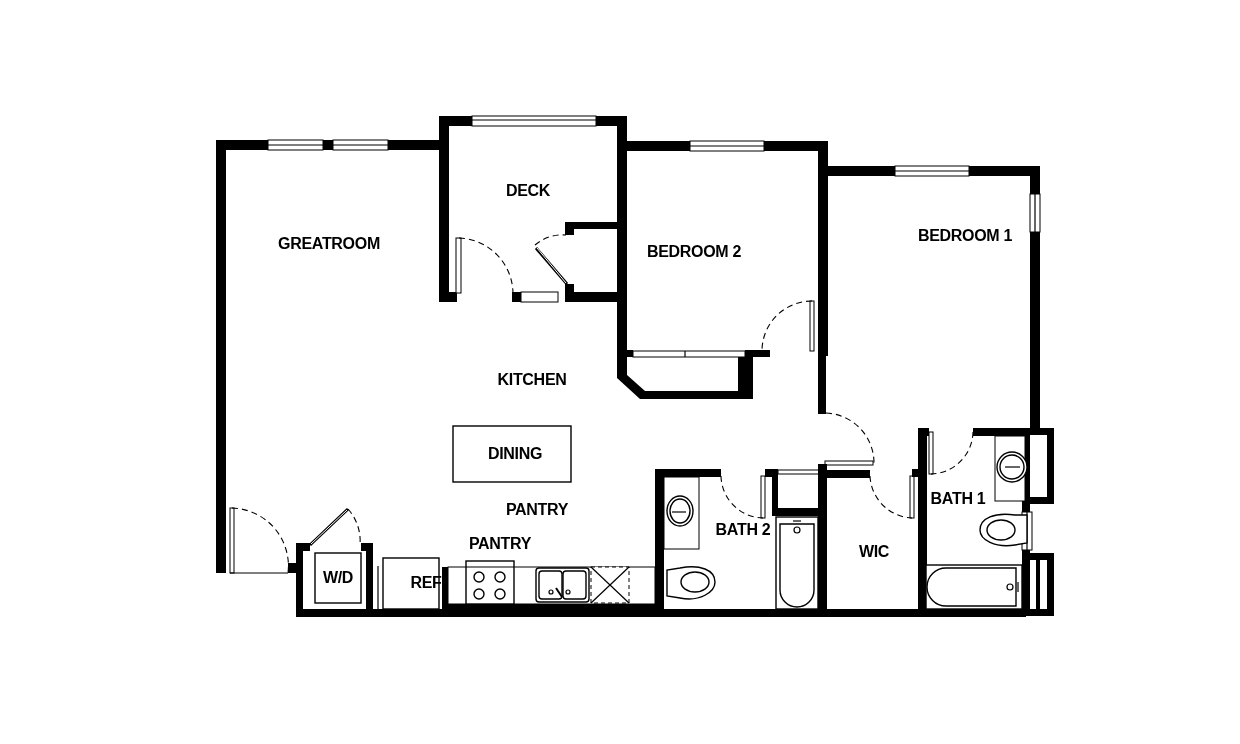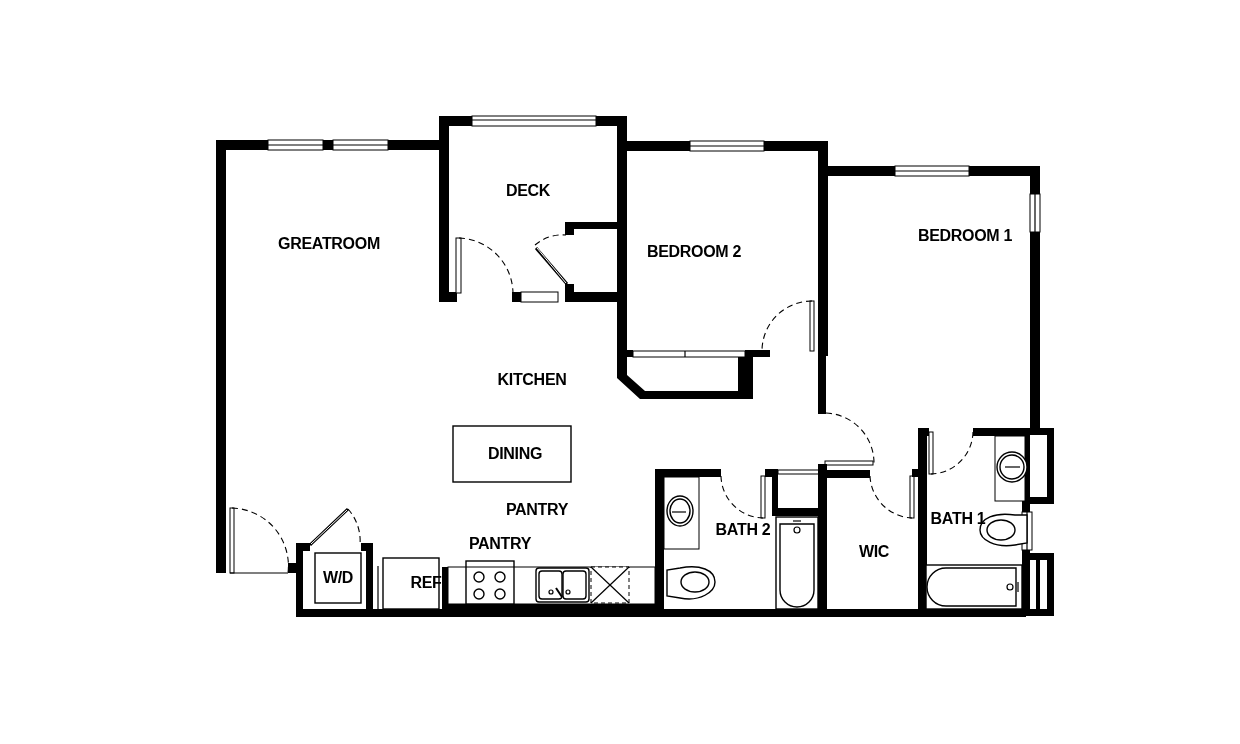--- a/index.html
+++ b/index.html
@@ -227,13 +227,13 @@
 <div class="lbl" style="left:694px; top:252px;">BEDROOM 2</div>
 <div class="lbl" style="left:925px; top:236px;margin-left:40px;">BEDROOM 1</div>
 <div class="lbl" style="left:532px; top:380px;">KITCHEN</div>
 <div class="lbl" style="left:515px; top:454px;">DINING</div>
 <div class="lbl" style="left:537px; top:510px;">PANTRY</div>
 <div class="lbl" style="left:460px; top:544px;margin-left:40px;">PANTRY</div>
 <div class="lbl" style="left:338px; top:578px;">W/D</div>
 <div class="lbl" style="left:426px; top:583px;">REF</div>
 <div class="lbl" style="left:735px; top:530px;margin-left:8px;">BATH 2</div>
 <div class="lbl" style="left:874px; top:528px;margin-top:24px;">WIC</div>
-<div class="lbl" style="left:958px; top:519px;text-align:right;">BATH 1</div>
+<div class="lbl" style="left:958px; top:499px;text-align:right;">BATH 1</div>
 
 </body></html>

